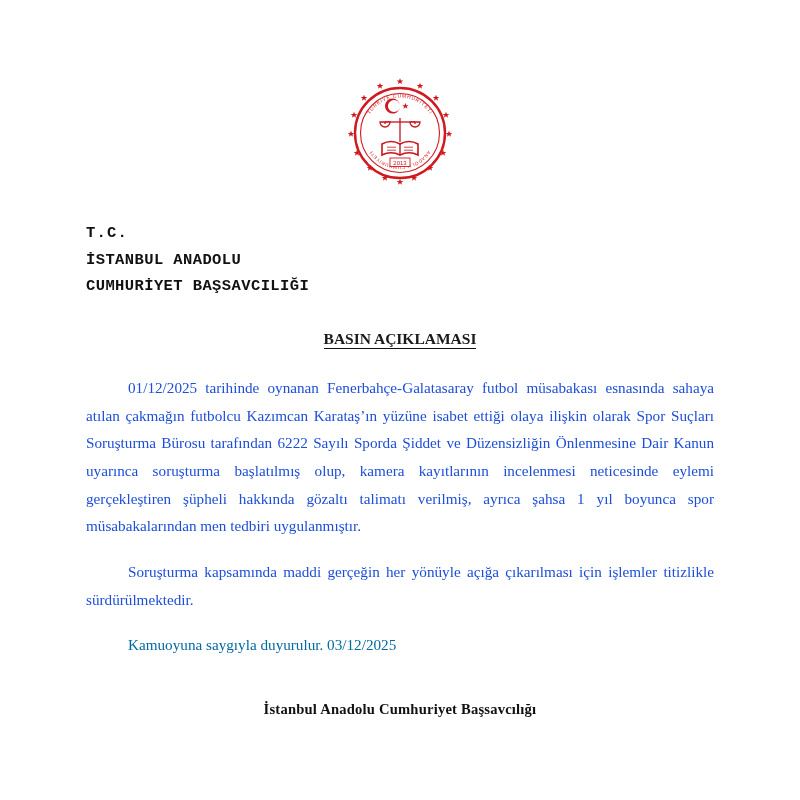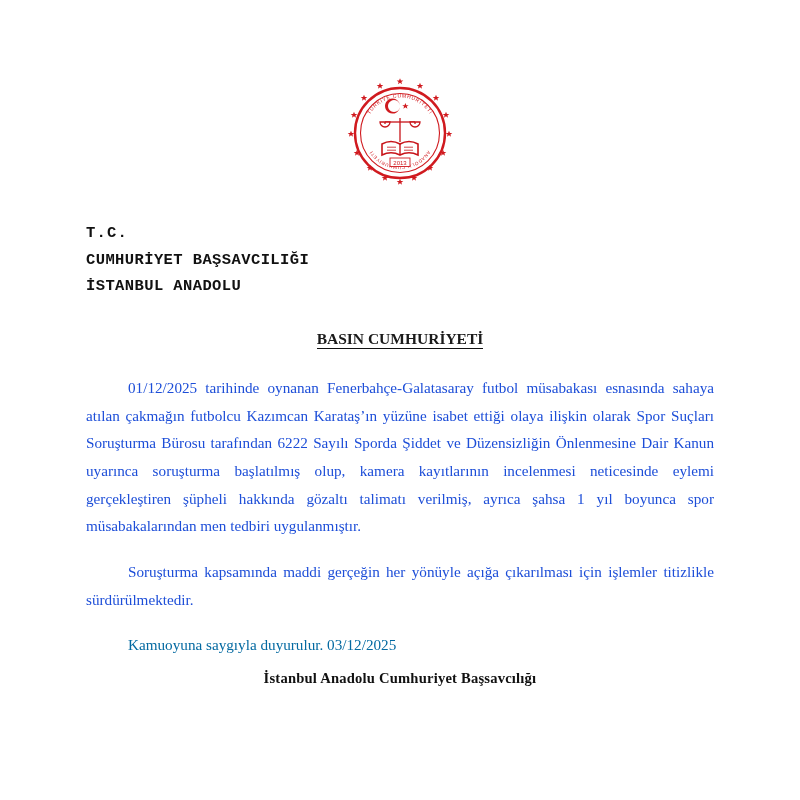--- a/index.html
+++ b/index.html
@@ -81,21 +81,21 @@
     margin: 0;
     text-indent: 42px;
     color: #0369a1;
   }
 
   
   .signature {
     position: absolute;
     left: 0;
     right: 0;
-    bottom: 113px;
+    bottom: 82px;
     text-align: center;
     font-weight: bold;
     font-size: 14.6px;
     letter-spacing: 0.2px;
     color: #111;
   }
 </style>
 </head>
 <body>
 
@@ -166,26 +166,26 @@
         <g>
           <rect x="51" y="86" width="20" height="8.5" fill="#ffffff" stroke="#d01a1f" stroke-width="0.9"></rect>
           <text x="61" y="92.6" text-anchor="middle" font-family="Liberation Sans, sans-serif" font-size="6" fill="#d01a1f">2013</text>
         </g>
       </svg>
     </div>
   </div>
 
   <div class="head-block">
     <div class="head-line tc">T.C.</div>
+    <div class="head-line">İSTANBUL ANADOLU</div>
     <div class="head-line">CUMHURİYET BAŞSAVCILIĞI</div>
-    <div class="head-line">İSTANBUL ANADOLU</div>
   </div>
 
   <div class="subject">
-    <span>BASIN CUMHURİYETİ</span>
+    <span>BASIN AÇIKLAMASI</span>
   </div>
 
   <div>
     <p class="para">01/12/2025 tarihinde oynanan Fenerbahçe-Galatasaray futbol müsabakası esnasında sahaya atılan çakmağın futbolcu Kazımcan Karataş’ın yüzüne isabet ettiği olaya ilişkin olarak Spor Suçları Soruşturma Bürosu tarafından 6222 Sayılı Sporda Şiddet ve Düzensizliğin Önlenmesine Dair Kanun uyarınca soruşturma başlatılmış olup, kamera kayıtlarının incelenmesi neticesinde eylemi gerçekleştiren şüpheli hakkında gözaltı talimatı verilmiş, ayrıca şahsa 1 yıl boyunca spor müsabakalarından men tedbiri uygulanmıştır.</p>
     <p class="para last">Soruşturma kapsamında maddi gerçeğin her yönüyle açığa çıkarılması için işlemler titizlikle sürdürülmektedir.</p>
     <p class="closing">Kamuoyuna saygıyla duyurulur. 03/12/2025</p>
   </div>
 
   <div class="signature">İstanbul Anadolu Cumhuriyet Başsavcılığı</div>
 

